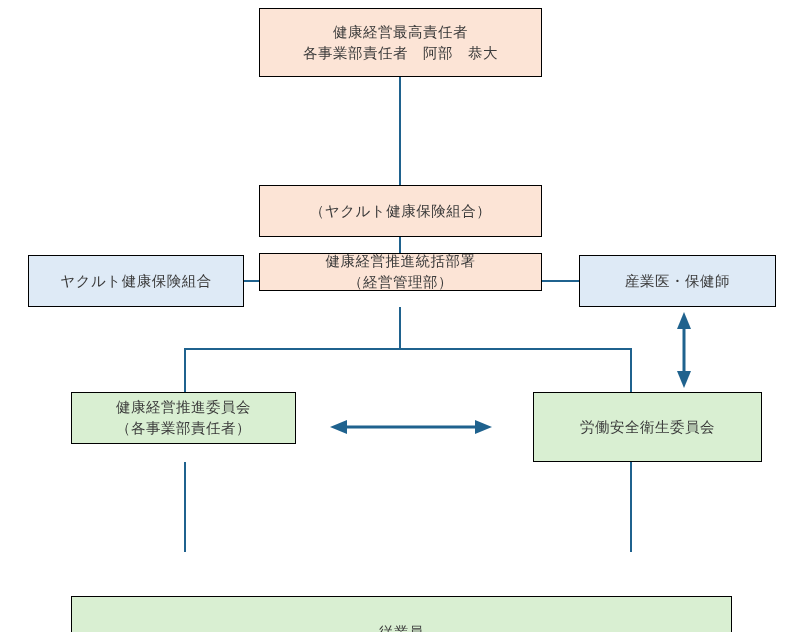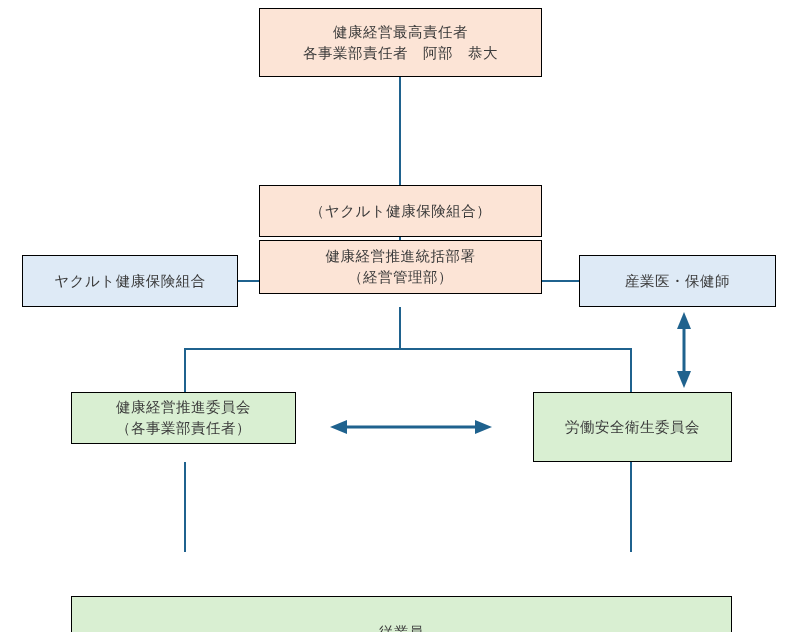--- a/index.html
+++ b/index.html
@@ -73,39 +73,39 @@
 
   <div class="box pink" style="left:259px;top:8px;width:283px;height:69px;">
     <div>健康経営最高責任者</div>
     <div>各事業部責任者　阿部　恭大</div>
   </div>
 
   <div class="box pink" style="left:259px;top:185px;width:283px;height:52px;">
     <div>（ヤクルト健康保険組合）</div>
   </div>
 
-  <div class="box pink" style="left:259px;top:240px;width:283px;height:54px;">
+  <div class="box pink" style="left:259px;top:253px;width:283px;height:38px;">
     <div>健康経営推進統括部署</div>
     <div>（経営管理部）</div>
   </div>
 
-  <div class="box blue" style="left:22px;top:255px;width:216px;height:52px;">
+  <div class="box blue" style="left:28px;top:255px;width:216px;height:52px;">
     <div>ヤクルト健康保険組合</div>
   </div>
 
   <div class="box blue" style="left:579px;top:255px;width:197px;height:52px;">
     <div>産業医・保健師</div>
   </div>
 
   <div class="box green" style="left:71px;top:392px;width:225px;height:52px;">
     <div>健康経営推進委員会</div>
     <div>（各事業部責任者）</div>
   </div>
 
-  <div class="box green" style="left:533px;top:392px;width:199px;height:70px;">
+  <div class="box green" style="left:533px;top:392px;width:229px;height:70px;">
     <div>労働安全衛生委員会</div>
   </div>
 
   <div class="box green" style="left:71px;top:552px;width:661px;height:72px;margin-top:44px;">
     <div>従業員</div>
   </div>
 
 </div>
 
 </body></html>

